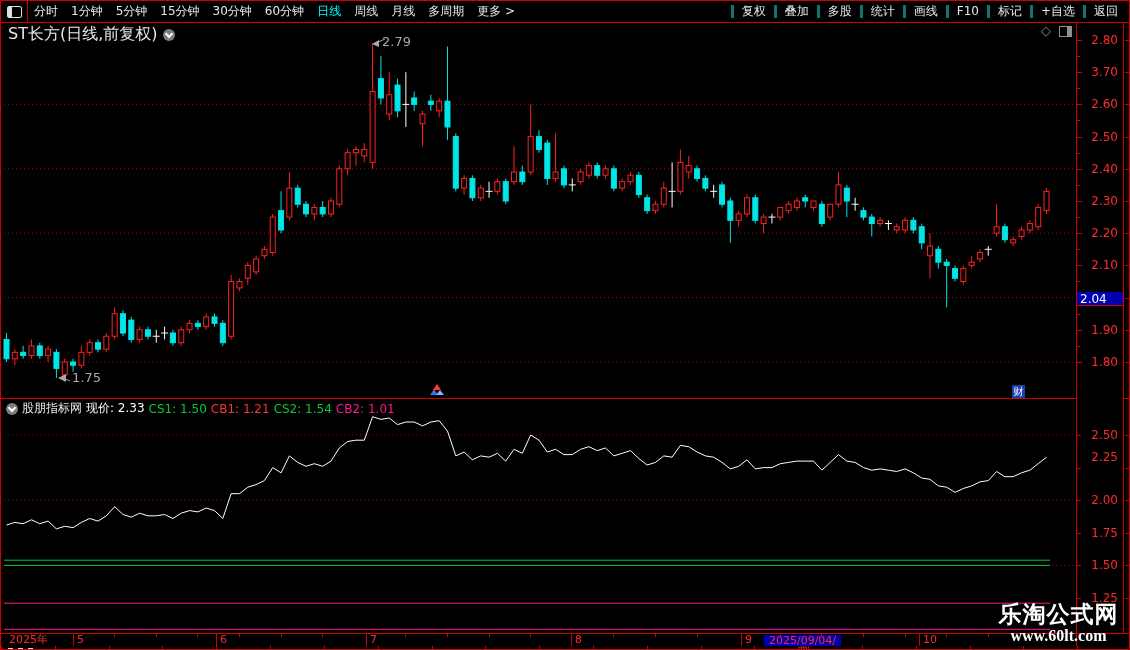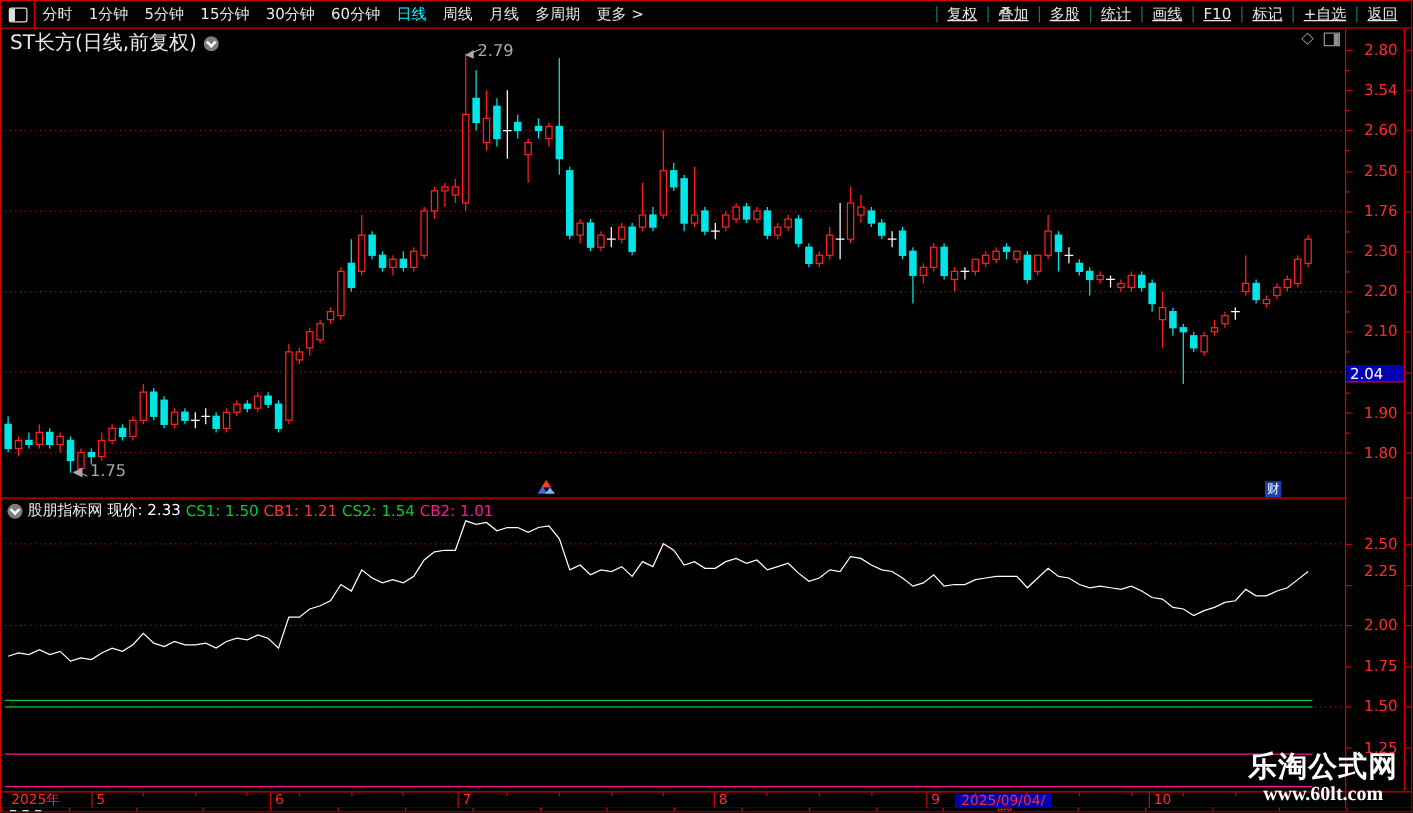--- a/index.html
+++ b/index.html
@@ -7,21 +7,21 @@
        font-family:"DejaVu Sans","Liberation Sans",sans-serif;border:1px solid #d40000;box-sizing:border-box;}
   
   #toolbar{position:absolute;left:0;top:0;width:1128px;height:21px;border-bottom:1px solid #d40000;background:#000;}
   #tb-icon{position:absolute;left:6px;top:5px;width:13px;height:10px;border:1px solid #ddd;border-radius:2px;}
   #tb-icon i{position:absolute;left:0;top:0;width:4px;height:10px;background:#ddd;}
   #tb-div{position:absolute;left:26px;top:0;width:1px;height:21px;background:#d40000;}
   #periods{position:absolute;left:33px;top:0;height:21px;display:flex;align-items:center;gap:13px;}
   .period{color:#e8e8e8;font-size:12px;cursor:default;white-space:nowrap;}
   .period.active{color:#00ffff;}
   #actions{position:absolute;right:3px;top:0;height:21px;display:flex;align-items:center;}
-  .action{color:#e8e8e8;font-size:12px;padding:0 8px;border-left:1px solid #0f766e;line-height:13px;white-space:nowrap;text-decoration:underline;}
+  .action{color:#e8e8e8;font-size:12px;padding:0 8px;border-left:3px solid #0f766e;line-height:13px;white-space:nowrap;}
   
   #title-row{position:absolute;left:7px;top:23px;display:flex;align-items:center;gap:5px;z-index:5;}
   #title-row span.t{color:#e8e8e8;font-size:16px;}
   .circle-chevron{width:12px;height:12px;border-radius:50%;background:#7d7d7d;display:inline-block;position:relative;}
   .circle-chevron::after{content:"";position:absolute;left:3px;top:2.5px;width:4px;height:4px;
       border-right:2px solid #fff;border-bottom:2px solid #fff;transform:rotate(45deg);}
   #icon-diamond{position:absolute;left:1040px;top:22px;color:#909090;font-size:13px;z-index:5;}
   #icon-panel{position:absolute;left:1058px;top:25px;width:11px;height:9px;border:1px solid #909090;z-index:5;}
   #icon-panel i{position:absolute;right:0;top:0;width:4px;height:9px;background:#909090;}
   
@@ -402,24 +402,24 @@
       <line x1="2" x2="1048" y1="161.2" y2="161.2" stroke="#00cc33" stroke-width="1"></line>
       <line x1="2" x2="1048" y1="166.4" y2="166.4" stroke="#00cc33" stroke-width="1"></line>
       <line x1="2" x2="1048" y1="204.2" y2="204.2" stroke="#ff1493" stroke-width="1"></line>
       <line x1="2" x2="1048" y1="230.3" y2="230.3" stroke="#ff1493" stroke-width="1"></line>
       <polyline points="4.5,126.0 12.8,123.4 21.1,124.7 29.5,120.8 37.8,124.7 46.1,122.1 54.4,129.9 62.7,127.3 71.1,128.6 79.4,123.4 87.7,119.5 96.0,122.1 104.3,116.8 112.7,107.7 121.0,115.5 129.3,118.2 137.6,114.2 145.9,116.8 154.3,116.8 162.6,115.5 170.9,119.5 179.2,114.2 187.5,111.6 195.9,112.9 204.2,109.0 212.5,111.6 220.8,119.5 229.1,94.7 237.5,94.7 245.8,88.2 254.1,85.6 262.4,81.6 270.7,68.6 279.1,73.8 287.4,56.9 295.7,63.4 304.0,67.3 312.3,64.7 320.7,67.3 329.0,62.1 337.3,49.0 345.6,42.5 353.9,41.2 362.3,41.2 370.6,17.7 378.9,20.4 387.2,19.0 395.5,25.6 403.9,23.0 412.2,23.0 420.5,26.9 428.8,23.0 437.1,21.7 445.5,32.1 453.8,56.9 462.1,53.0 470.4,60.8 478.7,56.9 487.1,58.2 495.4,54.3 503.7,62.1 512.0,50.3 520.3,54.3 528.7,36.0 537.0,41.2 545.3,53.0 553.6,50.3 561.9,55.6 570.3,55.6 578.6,50.3 586.9,47.7 595.2,51.6 603.5,49.0 611.9,56.9 620.2,54.3 628.5,51.6 636.8,59.5 645.1,66.0 653.5,63.4 661.8,56.9 670.1,58.2 678.4,46.4 686.7,47.7 695.1,53.0 703.4,56.9 711.7,58.2 720.0,63.4 728.3,69.9 736.7,67.3 745.0,60.8 753.3,69.9 761.6,68.6 769.9,68.6 778.3,64.7 786.6,63.4 794.9,62.1 803.2,62.1 811.5,62.1 819.9,71.2 828.2,63.4 836.5,55.6 844.8,62.1 853.1,63.4 861.5,68.6 869.8,71.2 878.1,69.9 886.4,71.2 894.7,72.5 903.1,69.9 911.4,73.8 919.7,79.0 928.0,80.3 936.3,86.9 944.7,88.2 953.0,93.4 961.3,89.5 969.6,86.9 977.9,82.9 986.3,81.6 994.6,72.5 1002.9,77.7 1011.2,77.7 1019.5,73.8 1027.9,71.2 1036.2,64.7 1044.5,58.2" stroke="#ffffff" stroke-width="1" fill="none"></polyline>
     </svg>
 
   <div id="right-axis">
     <div id="price-tag" style="top: 255px; margin-top: 14px;">2.04</div>
   <div class="ax-label" style="top: 10px;">2.80</div>
-      <div class="ax-label" style="top: 42px;">3.54</div>
+      <div class="ax-label" style="top: 42px;">3.70</div>
       <div class="ax-label" style="top: 74px;">2.60</div>
       <div class="ax-label" style="top: 107px;">2.50</div>
-      <div class="ax-label" style="top: 139px;">1.76</div>
+      <div class="ax-label" style="top: 139px;">2.40</div>
       <div class="ax-label" style="top: 171px;">2.30</div>
       <div class="ax-label" style="top: 203px;">2.20</div>
       <div class="ax-label" style="top: 235px; text-align: right;">2.10</div>
       <div class="ax-label" style="top: 268px;">2.00</div>
       <div class="ax-label" style="top: 300px;">1.90</div>
       <div class="ax-label" style="top: 332px;">1.80</div>
       <div class="ax-tick" style="top: 17px; width: 5px;"></div>
       <div class="ax-tick" style="top: 33px; width: 3px;"></div>
       <div class="ax-tick" style="top: 49px; width: 5px;"></div>
       <div class="ax-tick" style="top: 65px; width: 3px;"></div>

